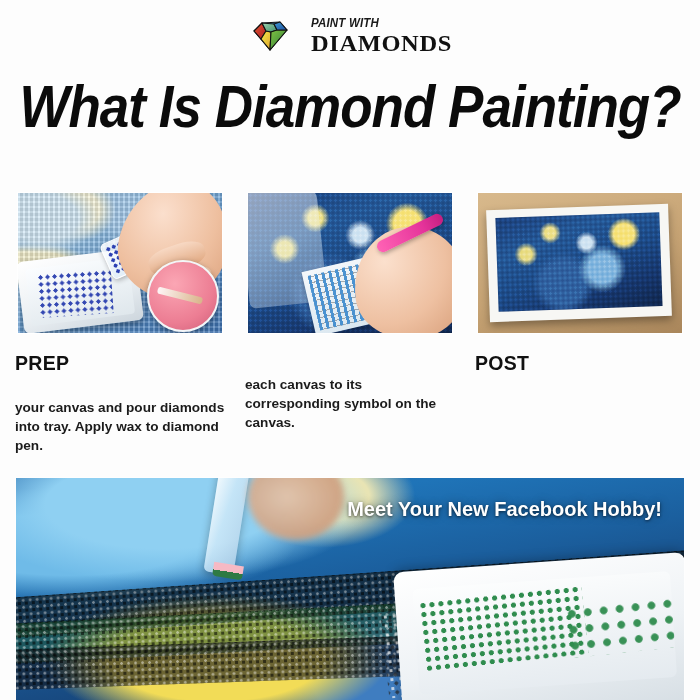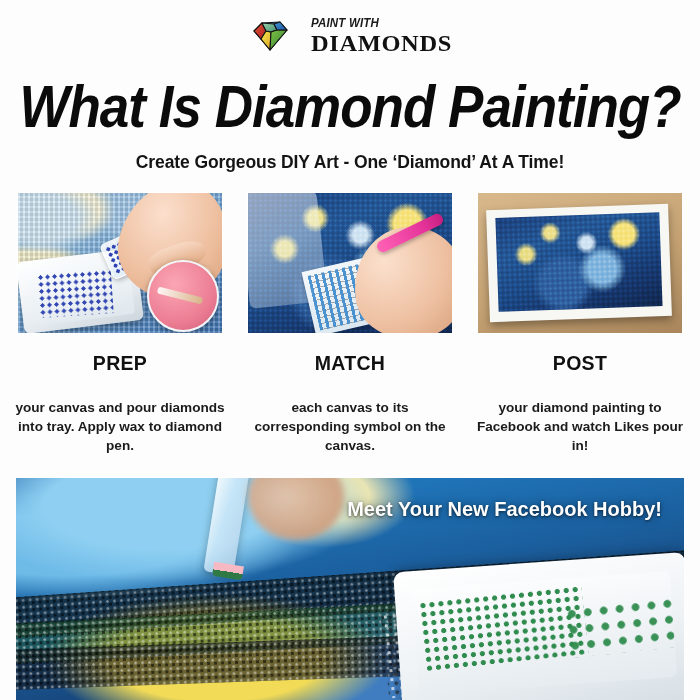--- a/index.html
+++ b/index.html
@@ -113,21 +113,21 @@
     border-radius:6px;transform:rotate(-26deg);box-shadow:0 2px 4px rgba(0,0,0,.3);}
 
   
   .p3 .wood{position:absolute;inset:0;
     background:linear-gradient(160deg,#d8b98c,#c5a273 55%,#a9865b 100%);}
   .p3 .board{position:absolute;left:10px;top:14px;width:182px;height:112px;
     background:#f7f7f4;transform:rotate(-2deg);box-shadow:0 4px 8px rgba(0,0,0,.35);}
   .p3 .art{position:absolute;left:9px;top:8px;right:9px;bottom:10px;overflow:hidden;}
 
   
-  .step{position:absolute;top:352px;width:210px;text-align:center;}
+  .step{position:absolute;top:352px;width:210px;}
   .s1{left:15px;} .s2{left:245px;} .s3{left:475px;}
   .step-title{font-size:19.5px;font-weight:bold;color:#111;letter-spacing:.3px;}
   .step-body{margin-top:24px;font-size:13.6px;font-weight:bold;color:#1b1b1b;line-height:1.38;}
 
   
   .banner{position:absolute;left:16px;top:478px;width:668px;height:222px;overflow:hidden;
     background:#11335f;box-shadow:0 0 0 1px rgba(255,255,255,.6);}
   .banner .bbg{position:absolute;inset:0;
     background:
       radial-gradient(ellipse at 22% 12%,#8fd0f2 0 16%,rgba(143,208,242,0) 28%),
@@ -214,21 +214,20 @@
         </g>
       </svg>
     </span>
     <span class="logo-words">
       <span class="logo-paintwith">PAINT WITH</span>
       <span class="logo-diamonds">DIAMONDS</span>
     </span>
   </div>
 
   <div class="headline">What Is Diamond Painting?</div>
-  <div class="subhead">Create Gorgeous DIY Art - One ‘Diamond’ At A Time!</div>
 
   <div class="panel p1">
     <div class="ph">
       <div class="bg"></div>
       <div class="canvasbeads"></div>
       <div class="tray">
         <div class="traylip"></div>
         <div class="beadsintray"></div>
       </div>
       <div class="vial">
@@ -264,26 +263,24 @@
         </div>
       </div>
     </div>
   </div>
 
   <div class="step s1">
     <div class="step-title">PREP</div>
     <div class="step-body">your canvas and pour diamonds into tray. Apply wax to diamond pen.</div>
   </div>
   <div class="step s2">
-    <div class="step-title">MATCH</div>
     <div class="step-body">each canvas to its corresponding symbol on the canvas.</div>
   </div>
   <div class="step s3">
     <div class="step-title">POST</div>
-    <div class="step-body">your diamond painting to Facebook and watch Likes pour in!</div>
   </div>
 
   <div class="banner">
     <div class="bbg"></div>
     <div class="beadrow br1"></div>
     <div class="beadrow br2"></div>
     <div class="beadrow br3"></div>
     <div class="sparkle"></div>
     <div class="applicator"></div>
     <div class="apptip"></div>

